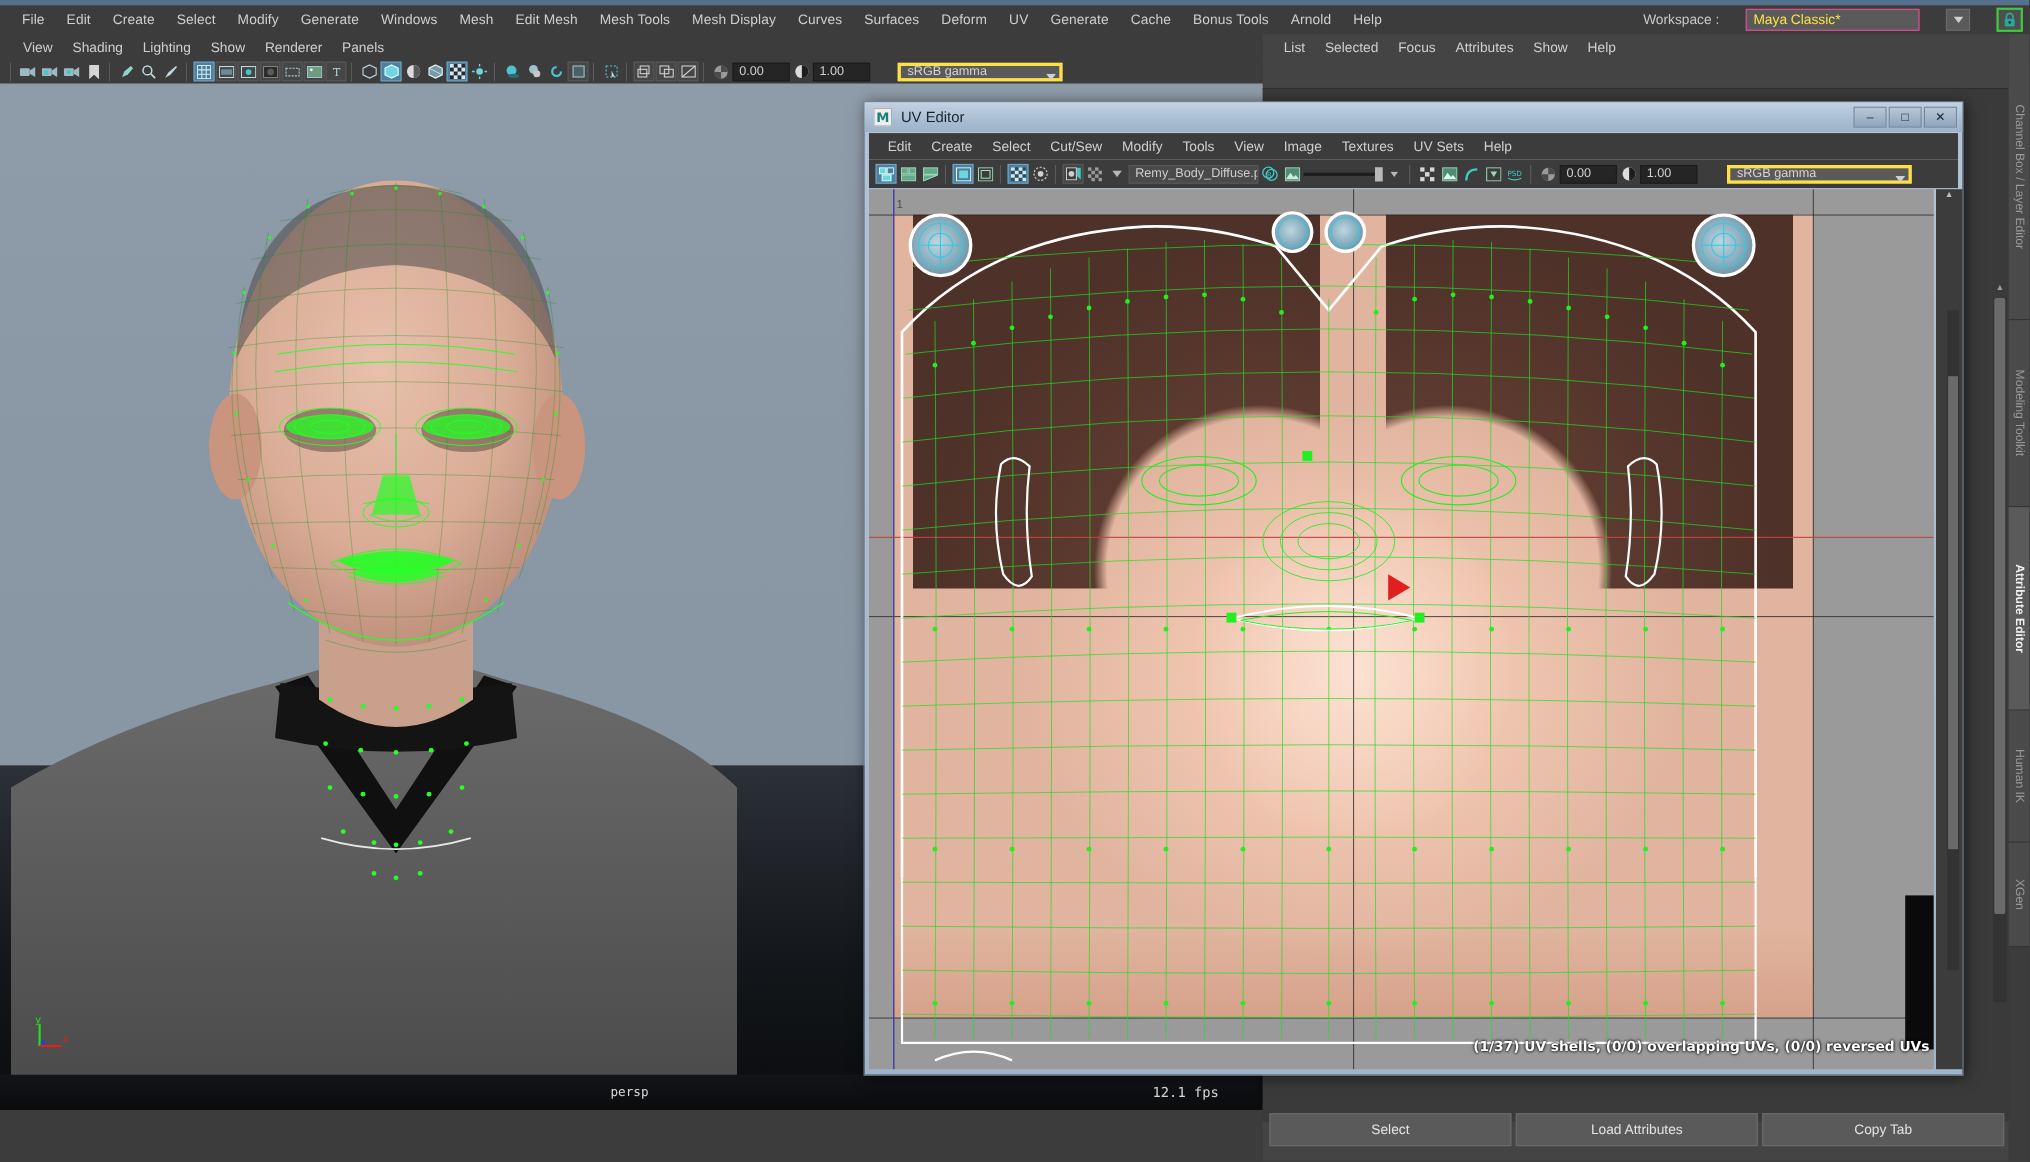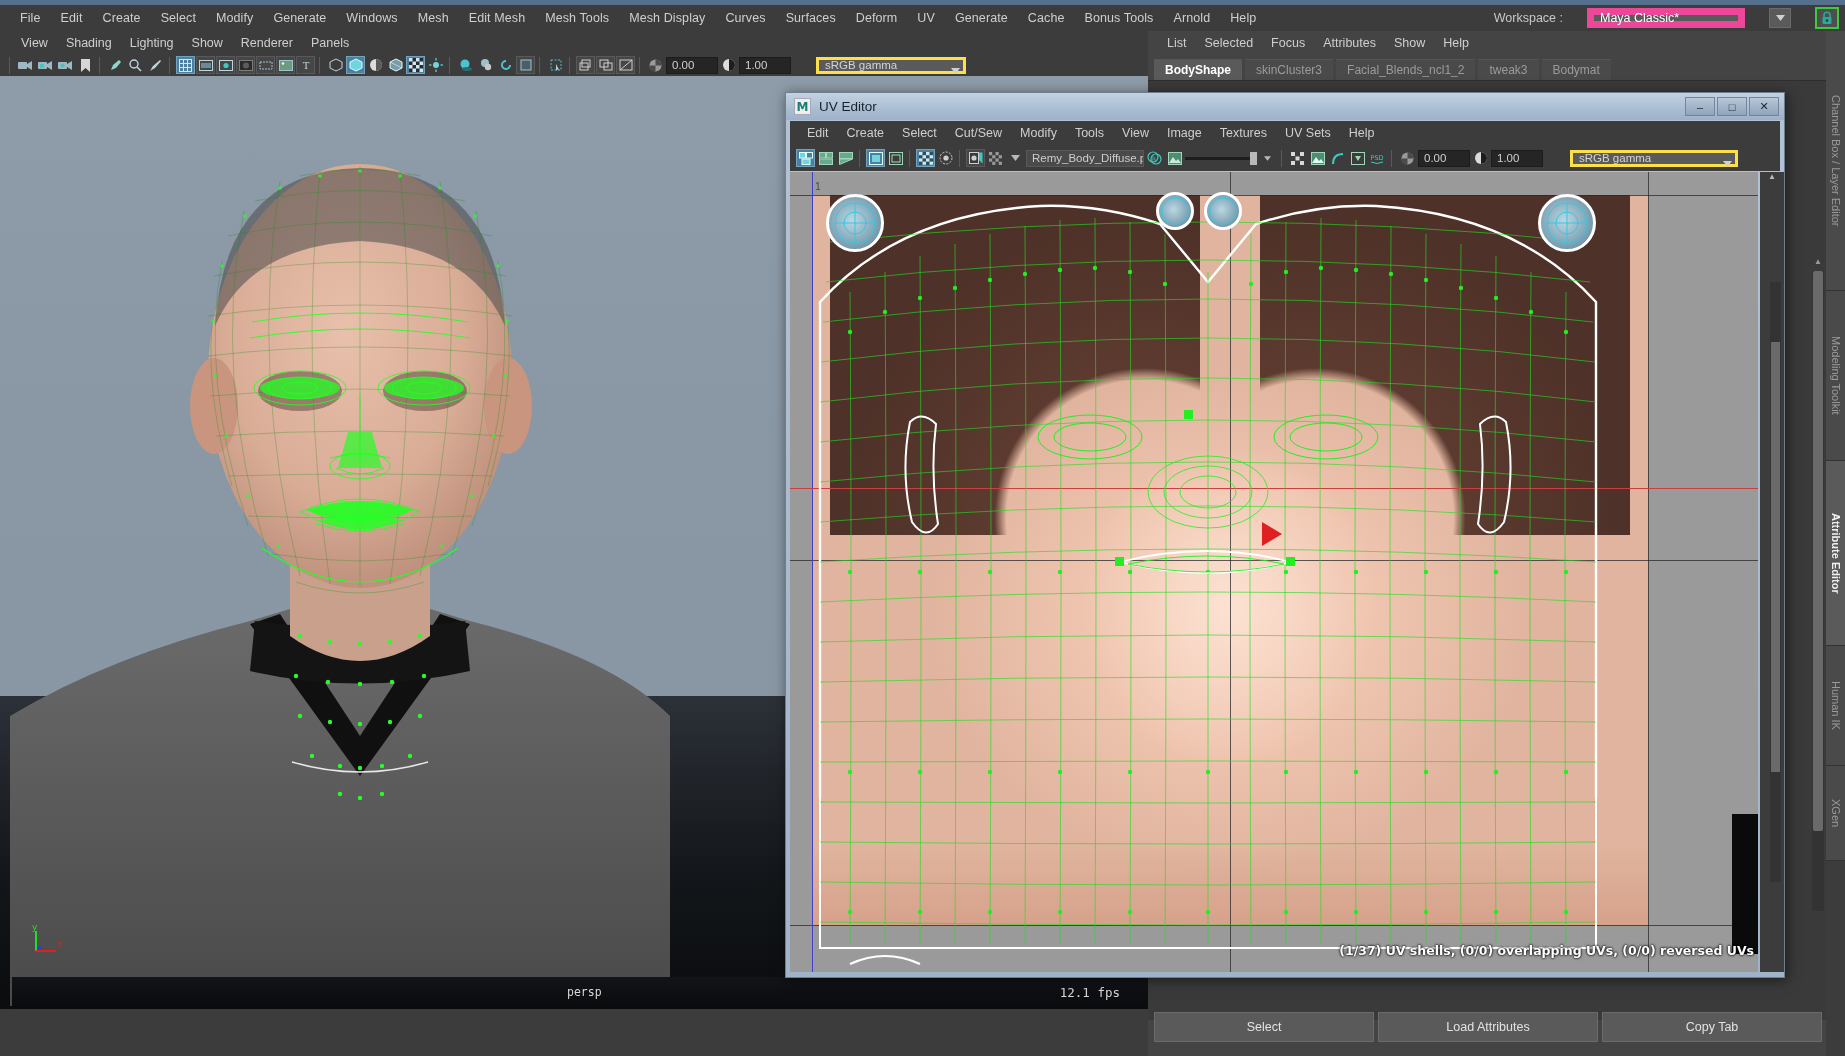--- a/index.html
+++ b/index.html
@@ -12,22 +12,22 @@
   .titlestrip { position:absolute; left:0; top:0; width:1845px; height:5px;
     background:linear-gradient(to bottom,#5d7a96,#4a6party); background:#55708c; }
 
   .menubar { position:absolute; left:0; top:5px; width:1845px; height:26px;
     background:#3c3c3c; display:flex; align-items:center; padding-left:10px; }
   .menubar .mi { color:#cfcfcf; font-size:12.5px; padding:3px 10px; white-space:nowrap;
     letter-spacing:.1px; }
 
   .wkspace { position:absolute; right:6px; top:7px; height:22px; display:flex; align-items:center; gap:24px; }
   .wkspace .lbl { color:#c8c8c8; font-size:12.5px; }
-  .wkspace .combo { width:158px; height:20px; background:#5a5a5a; border:7px solid #ec4899;
-    color:#ffffff; font-size:12.5px; display:flex; align-items:center; padding:0 6px; }
+  .wkspace .combo { width:158px; height:20px; background:#5a5a5a; border:1px solid #ec4899;
+    color:#fde047; font-size:12.5px; display:flex; align-items:center; padding:0 6px; }
   .wkspace .arrow { width:22px; height:20px; background:#5a5a5a; border:1px solid #6a6a6a;
     display:flex; align-items:center; justify-content:center; }
   .wkspace .lock { width:24px; height:22px; background:#4e4e4e; border:2px solid #3ec93e;
     display:flex; align-items:center; justify-content:center; }
 
   
   #viewpanel { position:absolute; left:0; top:31px; width:1148px; height:1025px; background:#3c3c3c; }
   .vmenubar { position:absolute; left:0; top:0; width:100%; height:23px; background:#3c3c3c;
     display:flex; align-items:center; padding-left:12px; }
   .vmenubar .mi { color:#cfcfcf; font-size:12.5px; padding:2px 9px; }
@@ -50,21 +50,21 @@
 
   
   #vp3d { position:absolute; left:0; top:45px; width:1148px; height:933px;
     background:linear-gradient(to bottom,#8d9aa6 0%,#8a97a3 38%,#7e8c99 52%,#3a4048 60%,#1a1d21 75%,#0e1013 100%);
     overflow:hidden; }
   .vpblue { position:absolute; left:0; top:0; width:1148px; height:620px;
     background:linear-gradient(to bottom,#8e9ba8,#8a97a4 55%,#8997a4 100%); }
   .vpdark { position:absolute; left:0; top:620px; width:1148px; height:313px;
     background:linear-gradient(to bottom,#2c3138,#14171b 55%,#0a0c0e); }
 
-  .vpstatus { position:absolute; left:12px; bottom:0; width:1144px; height:32px;
+  .vpstatus { position:absolute; left:0; bottom:0; width:1144px; height:32px;
     background:linear-gradient(to bottom,#121418,#0a0b0d);
     color:#d8d8d8; font-size:12px; font-family:"DejaVu Sans Mono", monospace; }
   .vpstatus .persp { position:absolute; left:555px; top:8px; font-size:11.5px; }
   .vpstatus .fps { position:absolute; right:36px; top:8px; font-size:12.5px; }
 
   .axisgiz { position:absolute; left:26px; bottom:48px; width:40px; height:40px; }
 
   
   #rightpanel { position:absolute; left:1148px; top:31px; width:697px; height:1025px; background:#444; }
   .rmenubar { height:24px; display:flex; align-items:center; padding-left:10px; background:#444; }
@@ -599,27 +599,20 @@
   </div>
 
   <div id="rightpanel">
     <div class="rmenubar" id="rpmenu">
         <div class="mi">List</div>
         <div class="mi">Selected</div>
         <div class="mi">Focus</div>
         <div class="mi">Attributes</div>
         <div class="mi">Show</div>
         <div class="mi">Help</div>
-      </div>
-    <div class="rtabs" id="rptabs">
-        <div class="rtab active">BodyShape</div>
-        <div class="rtab">skinCluster3</div>
-        <div class="rtab">Facial_Blends_ncl1_2</div>
-        <div class="rtab">tweak3</div>
-        <div class="rtab">Bodymat</div>
       </div>
     <div class="rbody"></div>
     <div class="rbottom" id="rpbtns">
         <div class="rbtn">Select</div>
         <div class="rbtn">Load Attributes</div>
         <div class="rbtn">Copy Tab</div>
       </div>
     <div class="rscroll">
       <div class="up">▲</div>
       <div class="thumb"></div>

